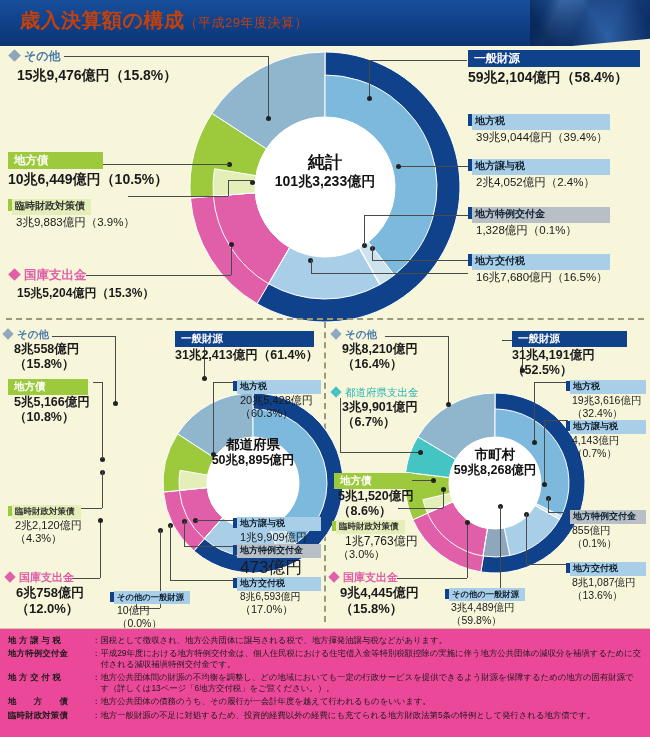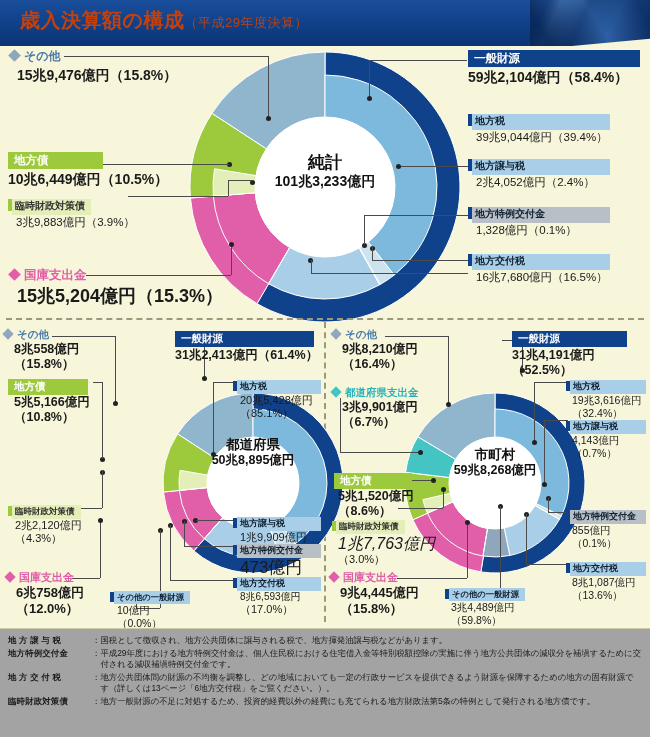--- a/index.html
+++ b/index.html
@@ -40,38 +40,38 @@
   .tick { display:inline-block; width:4px; height:12px; vertical-align:-2px; margin-right:4px; }
   .tick.navy{background:#10428c}.tick.green{background:#9dc93c}
 
   .diamond { display:inline-block; width:9px; height:9px; transform:rotate(45deg); vertical-align:0px; margin-right:5px; }
   .d-gray  { background:#8fa7bd; }
   .d-pink  { background:#e05fa8; }
   .d-teal  { background:#45c4c4; }
 
   .hdr-other { color:#4a7aa8; font-weight:bold; }
   .hdr-kokko { color:#e05fa8; font-weight:bold; }
-  .hdr-todo  { color:#2ab2b8; font-weight:bold; }
+  .hdr-todo  { color:#2ab2b8; font-weight:normal; }
 
   
   .ln { position:absolute; background:#4a4a4a; }
   .ln.h { height:1px; }
   .ln.v { width:1px; }
   .dot { position:absolute; width:5px; height:5px; border-radius:50%; background:#222; }
 
   
   .dash-h { position:absolute; left:6px; top:318px; width:638px; border-top:2px dashed #9a9a7a; }
   .dash-v { position:absolute; left:324px; top:322px; height:300px; border-left:2px dashed #9a9a7a; }
 
   
   .ctext { position:absolute; text-align:center; font-weight:bold; color:#111; line-height:1.15; }
 
   
   .gloss { position:absolute; left:0; top:628px; width:650px; height:109px;
-           background:#a3a3a3; border-top:1px solid #cfcaa4; padding:5px 8px 0 8px; }
+           background:#ec4899; border-top:1px solid #cfcaa4; padding:5px 8px 0 8px; }
   .gloss table { border-collapse:collapse; width:100%; }
   .gloss td { vertical-align:top; font-size:8.4px; line-height:1.32; color:#1a1a1a; padding:1px 0; }
   .gloss td.term { width:84px; font-weight:bold; white-space:nowrap; letter-spacing:.2px; }
   .gloss td.colon { width:8px; }
 </style>
 </head>
 <body>
 
 <div id="root">
 
@@ -156,21 +156,21 @@
 
   <div class="lbl" style="left:8px;top:195px;">
     <div><span class="tick green"></span><span class="cap paleg" style="font-size:10px;margin-left:-4px;padding-left:3px;">臨時財政対策債</span></div>
     <div class="val thin" style="font-size:11.5px;margin-top:1px;margin-left:8px;">3兆9,883億円（3.9%）</div>
   </div>
 
   <div class="lbl" style="left:10px;top:267px;">
     <div class="hdr-kokko" style="font-size:12.5px;">
       <span class="diamond d-pink"></span><span>国庫支出金</span>
     </div>
-    <div class="val" style="font-size:18px;margin-top:2px;margin-left:7px;">15兆5,204億円（15.3%）</div>
+    <div class="val" style="font-size:12px;margin-top:2px;margin-left:7px;">15兆5,204億円（15.3%）</div>
   </div>
 
   <div class="lbl" style="left:468px;top:48px;">
     <div><span class="cap navy" style="font-size:11.5px;width:172px;display:inline-block;">一般財源</span></div>
     <div class="val" style="font-size:14px;margin-top:2px;">59兆2,104億円（58.4%）</div>
   </div>
 
   <div class="lbl" style="left:468px;top:110px;">
     <div><span class="tick navy"></span><span class="cap lblue" style="font-size:10px;margin-left:-4px;padding-left:3px;display:inline-block;width:138px;">地方税</span></div>
     <div class="val thin" style="font-size:11.5px;margin-top:1px;margin-left:8px;">39兆9,044億円（39.4%）</div>
@@ -289,21 +289,21 @@
   </div>
 
   <div class="lbl" style="left:175px;top:328px;">
     <div><span class="cap navy" style="font-size:10.5px;display:inline-block;width:139px;">一般財源</span></div>
     <div class="val" style="font-size:12.5px;margin-top:1px;">31兆2,413億円（61.4%）</div>
   </div>
 
   <div class="lbl" style="left:233px;top:375px;">
     <div><span class="tick navy" style="height:10px;"></span><span class="cap lblue" style="font-size:9px;margin-left:-4px;padding-left:3px;display:inline-block;width:84px;">地方税</span></div>
     <div class="val thin" style="font-size:11px;margin-left:7px;">20兆5,428億円</div>
-    <div class="val thin" style="font-size:11px;margin-left:7px;">（85.1%）</div>
+    <div class="val thin" style="font-size:11px;margin-left:7px;">（60.3%）</div>
   </div>
 
   <div class="lbl" style="left:233px;top:512px;">
     <div><span class="tick navy" style="height:10px;"></span><span class="cap lblue" style="font-size:9px;margin-left:-4px;padding-left:3px;display:inline-block;width:84px;">地方譲与税</span></div>
     <div class="val thin" style="font-size:11px;margin-left:7px;">1兆9,909億円</div>
     <div class="val thin" style="font-size:11px;margin-left:7px;">（3.9%）</div>
   </div>
 
   <div class="lbl" style="left:233px;top:539px;">
     <div><span class="tick navy" style="height:10px;"></span><span class="cap gray" style="font-size:9px;margin-left:-4px;padding-left:3px;display:inline-block;width:84px;">地方特例交付金</span></div>
@@ -397,21 +397,21 @@
   </div>
 
   <div class="lbl" style="left:334px;top:470px;">
     <div><span class="cap green" style="font-size:10.5px;display:inline-block;width:78px;">地方債</span></div>
     <div class="val" style="font-size:12.5px;margin-left:4px;">5兆1,520億円</div>
     <div class="val" style="font-size:12.5px;margin-left:4px;">（8.6%）</div>
   </div>
 
   <div class="lbl" style="left:332px;top:515px;">
     <div><span class="tick green" style="height:10px;"></span><span class="cap paleg" style="font-size:8.5px;margin-left:-4px;padding-left:3px;">臨時財政対策債</span></div>
-    <div class="val thin" style="font-size:16px;margin-left:6px;font-style:italic;">1兆7,763億円</div>
+    <div class="val thin" style="font-size:12px;margin-left:13px;">1兆7,763億円</div>
     <div class="val thin" style="font-size:11px;margin-left:6px;">（3.0%）</div>
   </div>
 
   <div class="lbl" style="left:330px;top:570px;">
     <div class="hdr-kokko" style="font-size:11px;">
       <span class="diamond d-pink" style="width:8px;height:8px;"></span><span>国庫支出金</span>
     </div>
     <div class="val" style="font-size:13px;margin-left:10px;">9兆4,445億円</div>
     <div class="val" style="font-size:13px;margin-left:10px;">（15.8%）</div>
   </div>
@@ -464,20 +464,25 @@
             <td class="term">地方特例交付金</td>
             <td class="colon">：</td>
             <td>平成29年度における地方特例交付金は、個人住民税における住宅借入金等特別税額控除の実施に伴う地方公共団体の減収分を補塡するために交付される減収補塡特例交付金です。</td>
           </tr>
           <tr>
             <td class="term">地 方 交 付 税</td>
             <td class="colon">：</td>
             <td>地方公共団体間の財源の不均衡を調整し、どの地域においても一定の行政サービスを提供できるよう財源を保障するための地方の固有財源です（詳しくは13ページ「6地方交付税」をご覧ください。）。</td>
           </tr>
           <tr>
+            <td class="term">地　　方　　債</td>
+            <td class="colon">：</td>
+            <td>地方公共団体の債務のうち、その履行が一会計年度を越えて行われるものをいいます。</td>
+          </tr>
+          <tr>
             <td class="term">臨時財政対策債</td>
             <td class="colon">：</td>
             <td>地方一般財源の不足に対処するため、投資的経費以外の経費にも充てられる地方財政法第5条の特例として発行される地方債です。</td>
           </tr>
         </tbody>
     </table>
   </div>
 
 </div>
 

